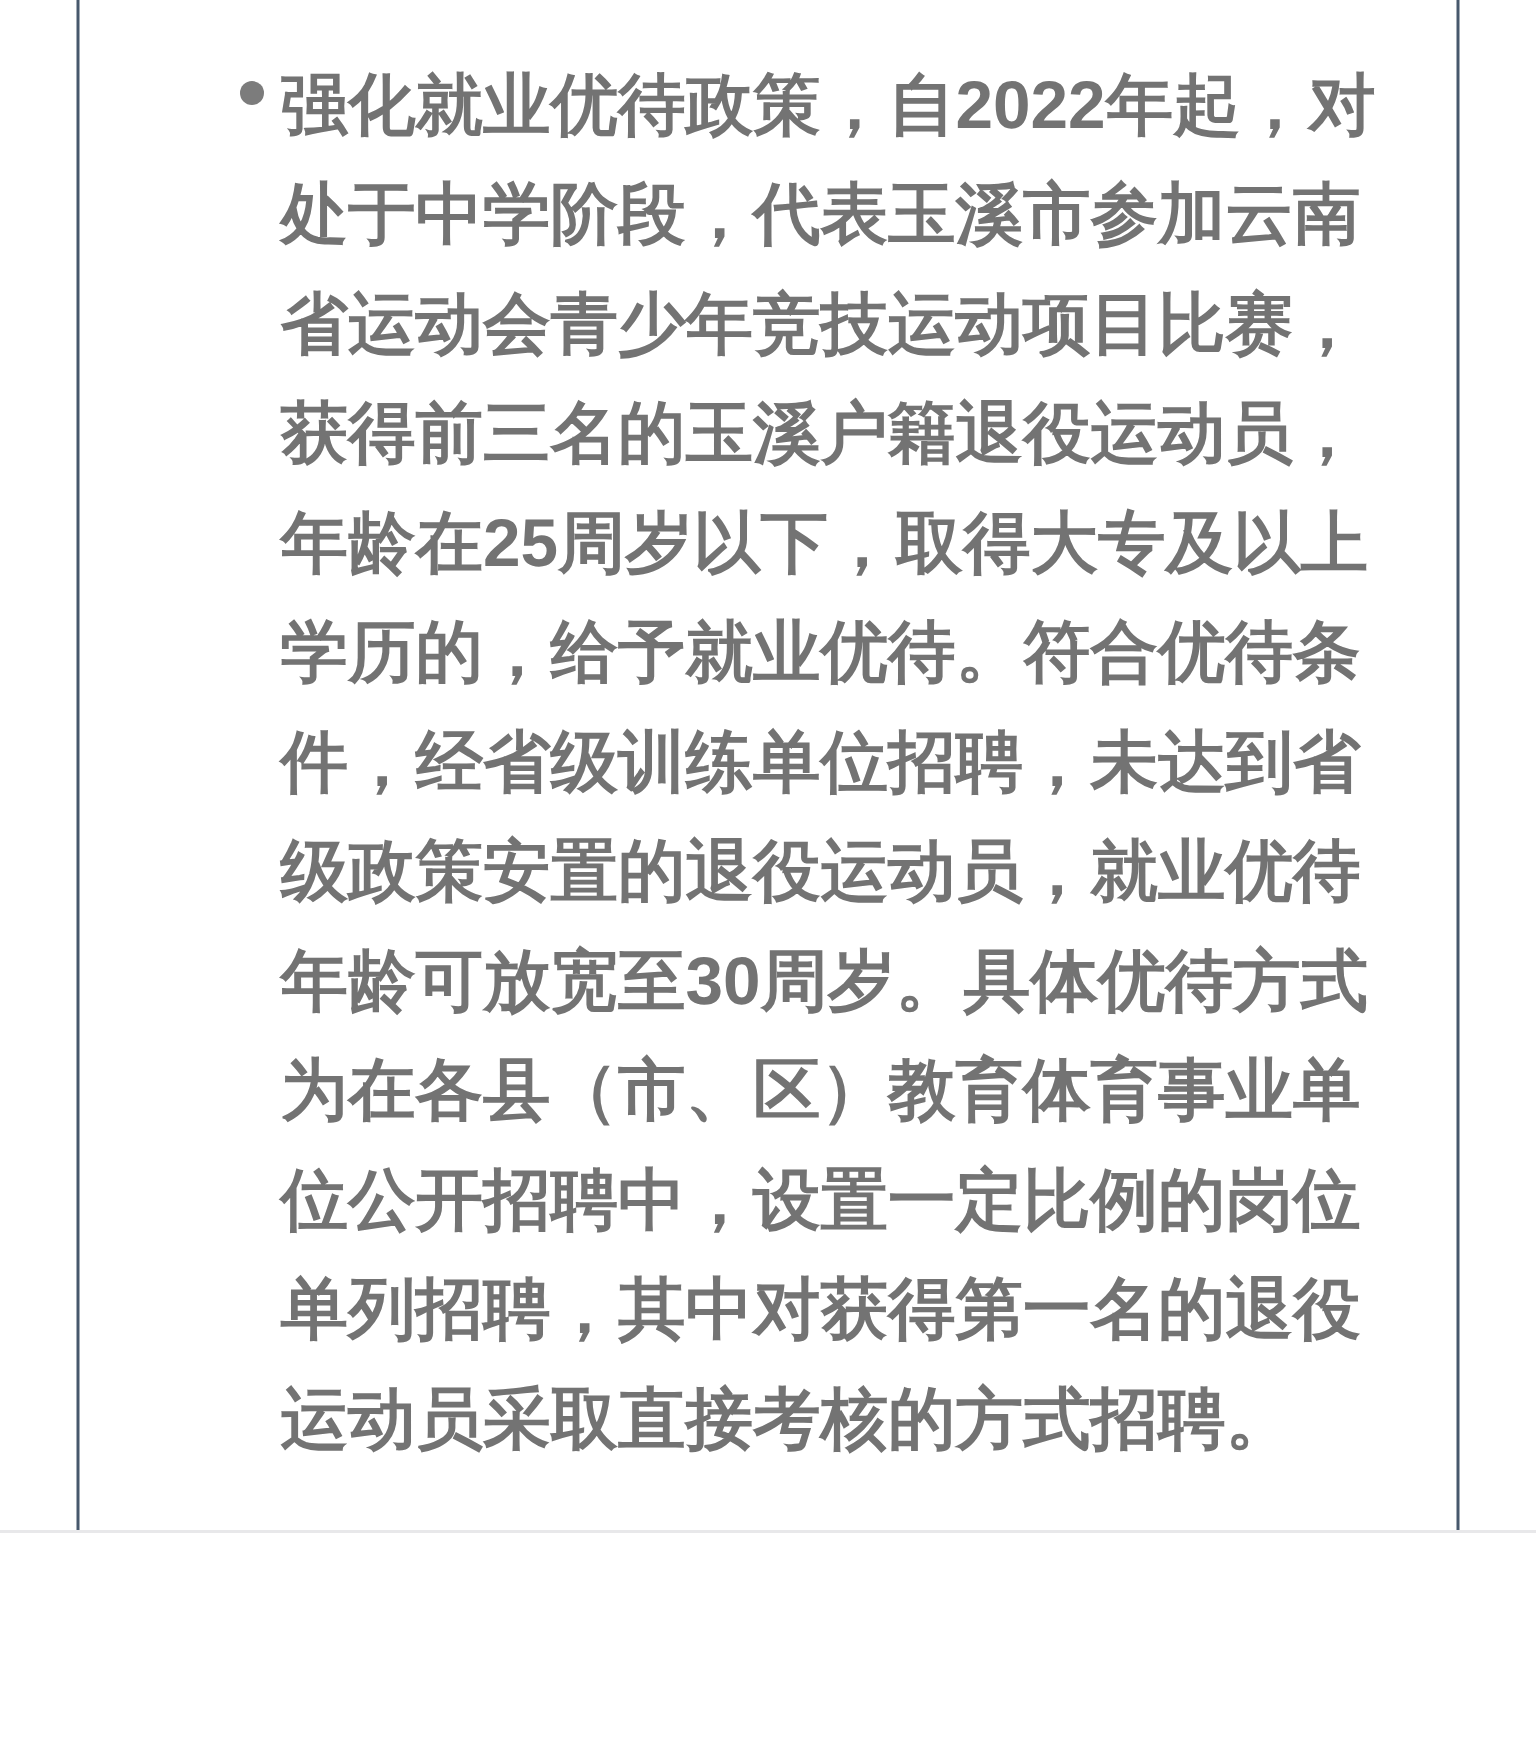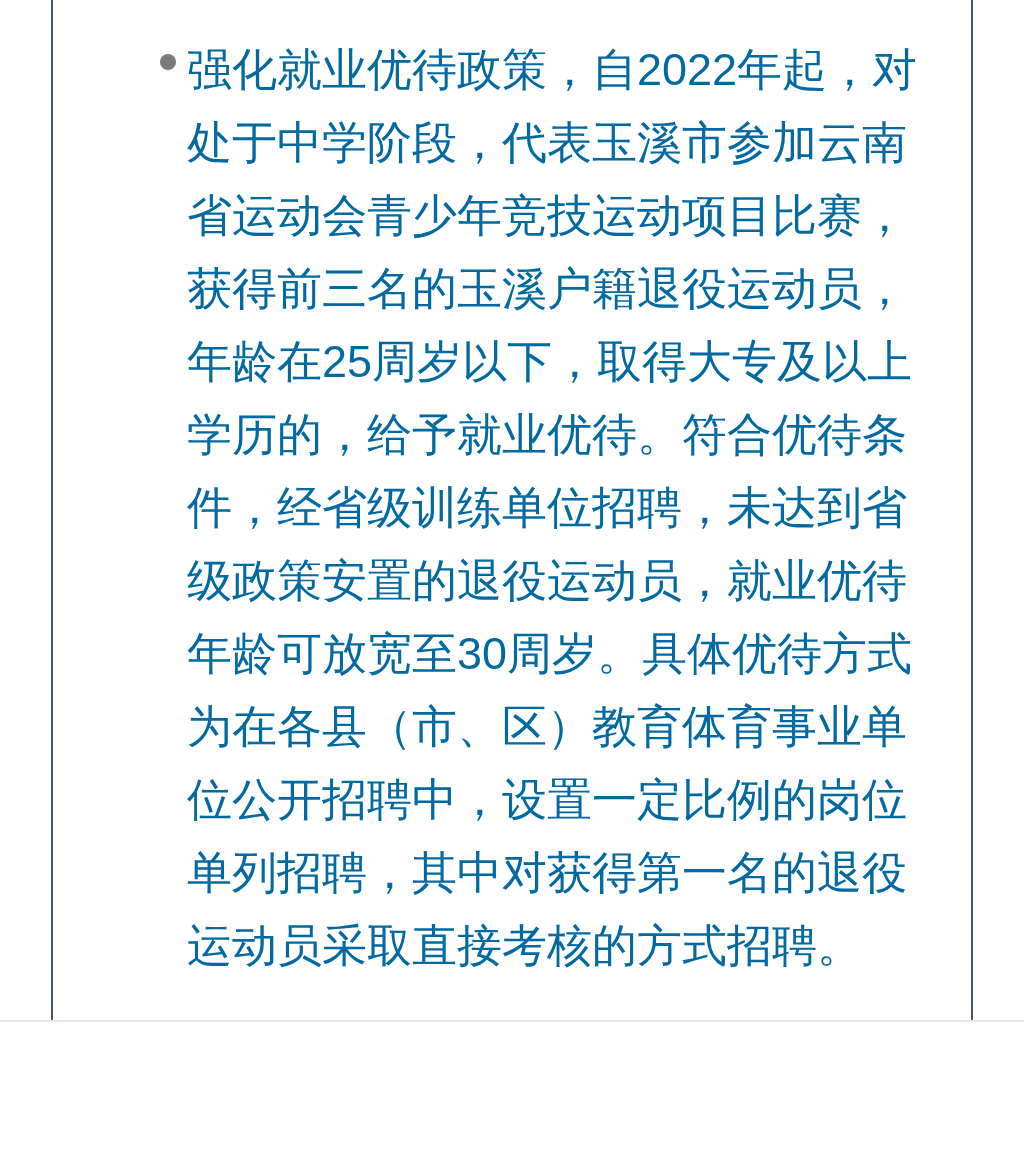--- a/index.html
+++ b/index.html
@@ -12,21 +12,21 @@
   
   .v-border{position:absolute;top:0;width:2px;height:1020px;background:#47586c;}
   .v-border.left{left:51px;}
   .v-border.right{left:971px;}
   .footer-divider{position:absolute;left:0;top:1020px;width:1024px;height:2px;background:#e8e8ea;}
 
   
   .bullet{position:absolute;left:160px;top:54px;width:16px;height:16px;border-radius:50%;background:#7c7c7c;}
   .article-text{
     position:absolute;left:187px;top:33px;width:740px;
-    font-size:45px;line-height:73px;font-weight:400;color:#0369a1;
+    font-size:45px;line-height:73px;font-weight:700;color:#737373;
     white-space:pre-line;letter-spacing:0px;
   }
 
   
   .footer{position:absolute;left:0;top:1022px;width:1024px;height:150px;background:#ffffff;}
 </style>
 </head>
 <body>
 
 <div class="v-border left"></div>

